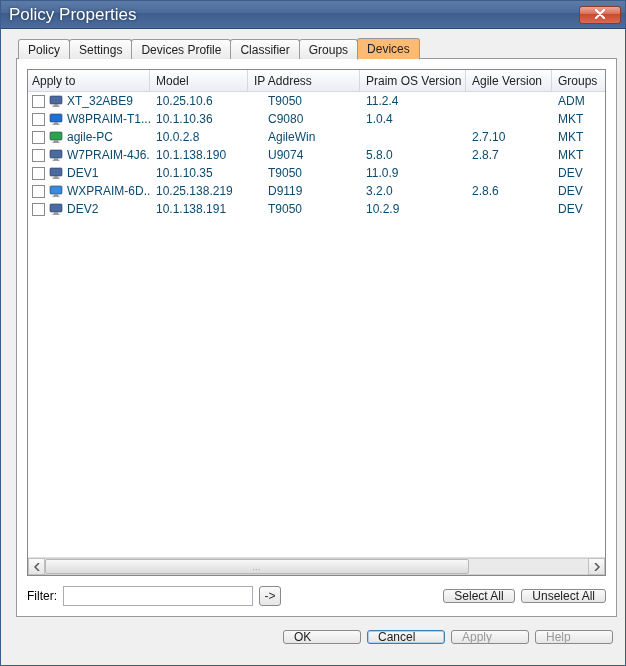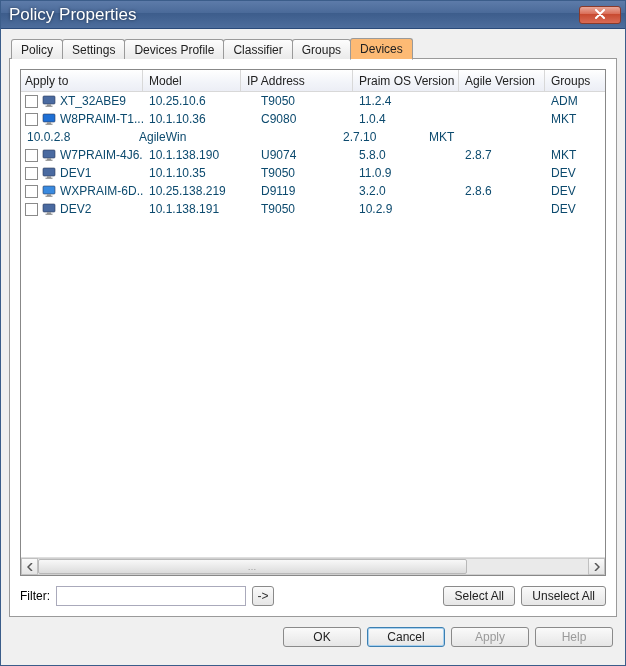--- a/index.html
+++ b/index.html
@@ -49,20 +49,21 @@
     background: #f0f0f0;
     display: flex;
     flex-direction: column;
     padding: 8px 8px 8px 8px;
   }
   .tab-panel {
     flex: 1;
     display: flex;
     flex-direction: column;
     position: relative;
+    margin-left: 7px;
   }
   .tabstrip {
     display: flex;
     align-items: flex-end;
     height: 22px;
     position: relative;
     z-index: 2;
     padding-left: 2px;
   }
   .tab {
@@ -212,27 +213,27 @@
     width: 22px; height: 20px;
     border: 1px solid #8a8a8a;
     background: linear-gradient(to bottom, #fafafa, #e6e6e6);
     border-radius: 3px;
     display:flex;align-items:center;justify-content:center;
     cursor: pointer;
     color:#333;
   }
   .spacer { flex: 1; }
   .btn {
-    height: 20px;
+    height: 14px;
     min-width: 72px;
     padding: 4px 10px;
     border: 1px solid #8a8a8a;
     background: linear-gradient(to bottom, #fafafa, #e6e6e6);
     border-radius: 3px;
-    display:flex;align-items:center;justify-content:center;
+    display:flex;align-items:center;justify-content:flex-start;
     cursor: pointer;
     color:#222;
   }
   .btn.disabled {
     color:#9a9a9a;
     cursor: default;
   }
   .btn.default {
     border: 1px solid #3c7fb1;
     box-shadow: inset 0 0 0 1px #a7d0ef;
@@ -329,20 +330,31 @@
                   </span>
                   <span>W8PRAIM-T1...</span>
                 </div>
                 <div class="cell c1">10.1.10.36</div>
                 <div class="cell c2">C9080</div>
                 <div class="cell c3">1.0.4</div>
                 <div class="cell c4"></div>
                 <div class="cell c5">MKT</div>
               </div>
               <div class="row">
+                <div class="cell c0">
+                  <span class="chk"></span>
+                  <span class="devicon">
+                    <svg viewBox="0 0 14 12">
+                      <rect x="1" y="1" width="12" height="8" rx="1" fill="#2aa34a" stroke="#2a3a5a" stroke-width="0.6"></rect>
+                      <rect x="5" y="9.5" width="4" height="1.2" fill="#777"></rect>
+                      <rect x="3.5" y="10.7" width="7" height="1" fill="#777"></rect>
+                    </svg>
+                  </span>
+                  <span>agile-PC</span>
+                </div>
                 <div class="cell c1">10.0.2.8</div>
                 <div class="cell c2">AgileWin</div>
                 <div class="cell c3"></div>
                 <div class="cell c4">2.7.10</div>
                 <div class="cell c5">MKT</div>
               </div>
               <div class="row">
                 <div class="cell c0">
                   <span class="chk"></span>
                   <span class="devicon">

